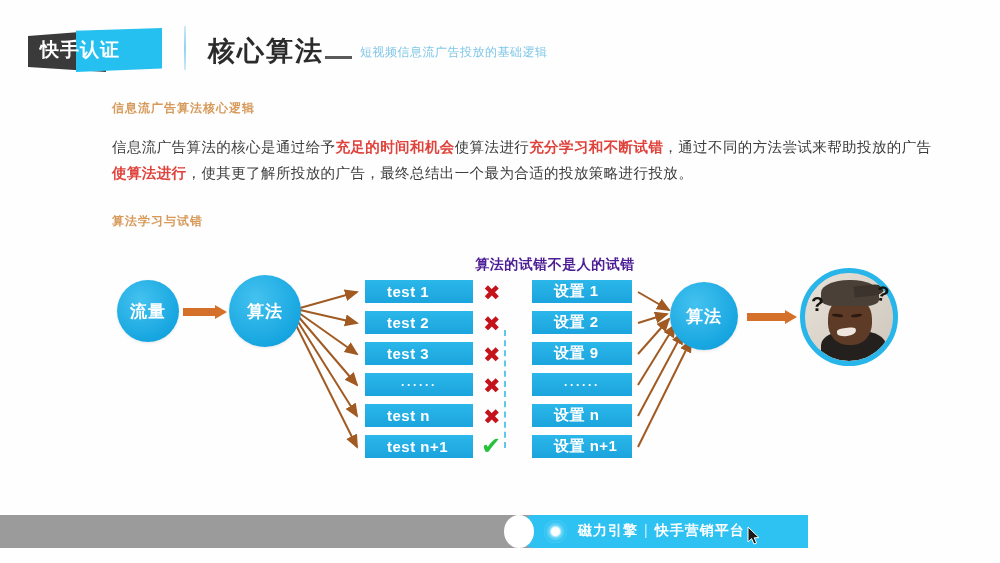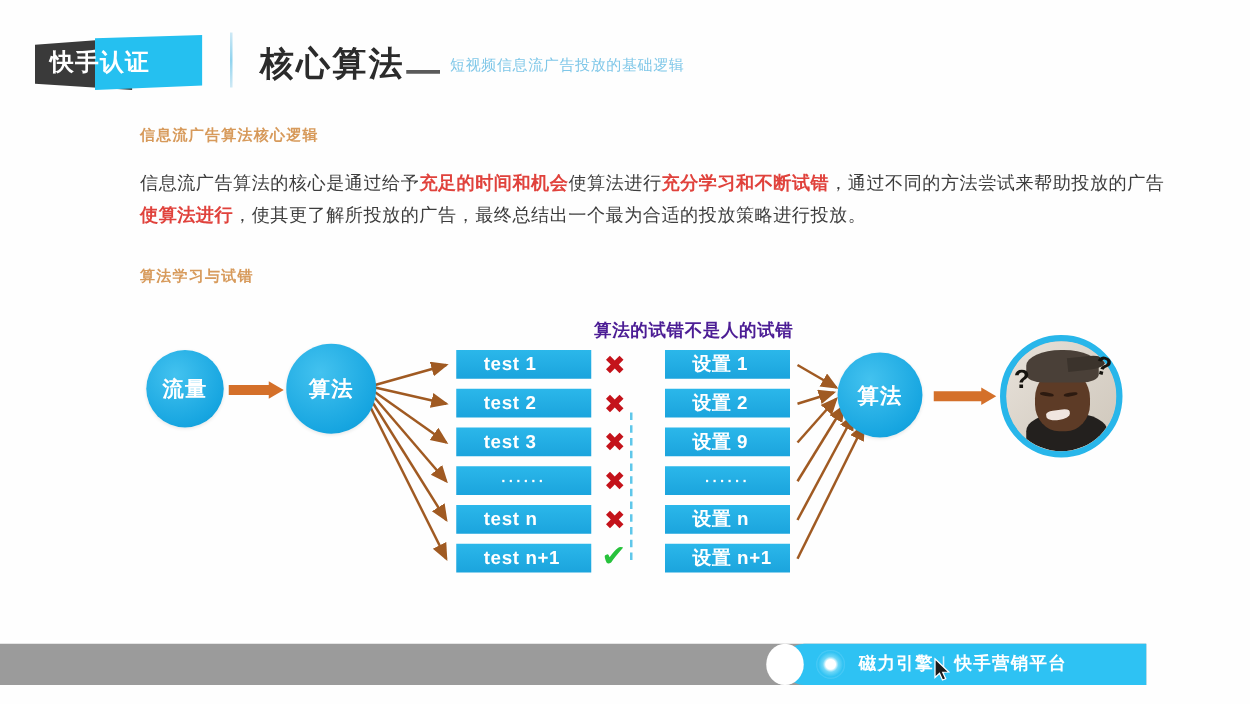--- a/index.html
+++ b/index.html
@@ -309,21 +309,21 @@
     z-index: 5;
   }
   #q-left  { left: 716px; top: 52px; }
   #q-right { left: 781px; top: 42px; transform: rotate(14deg); }
 
   
   .footer {
     position: absolute;
     left: 0;
     top: 515px;
-    width: 917px;
+    width: 808px;
     height: 33px;
     background: #9b9b9b;
   }
   .footer-pill {
     position: absolute;
     right: 0;
     top: 0;
     width: 290px;
     height: 33px;
     background: #2ec2f3;

